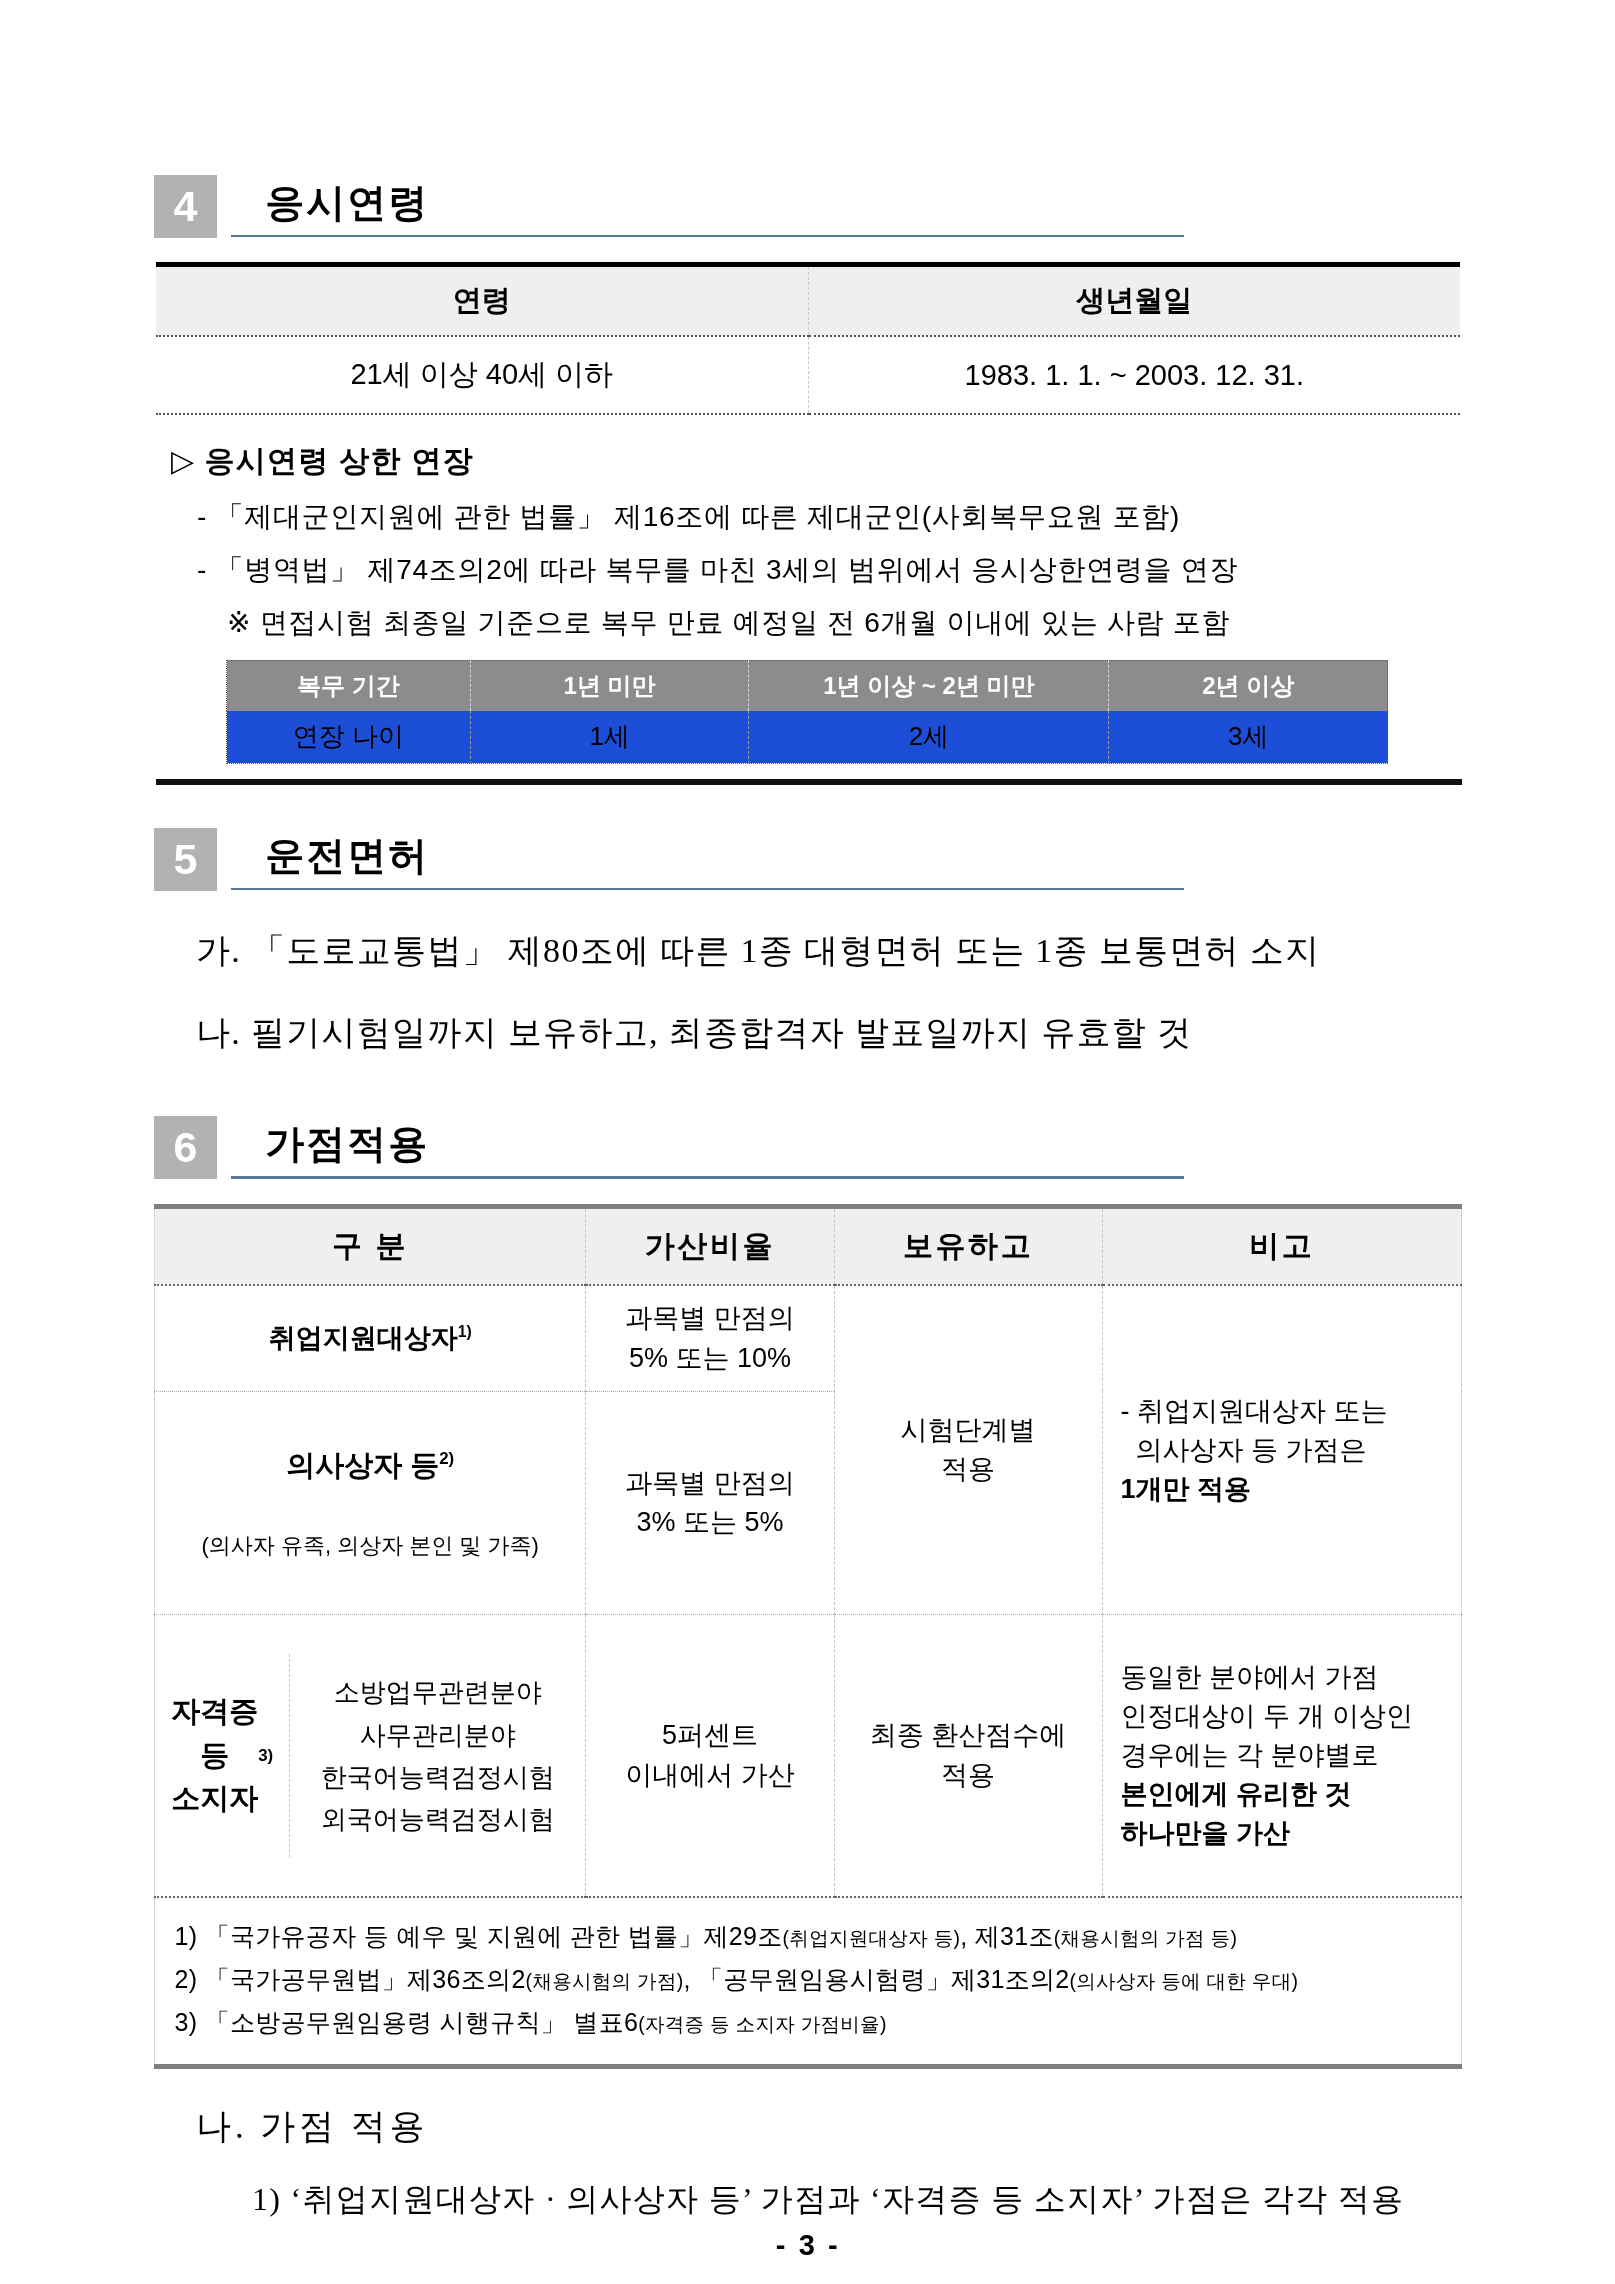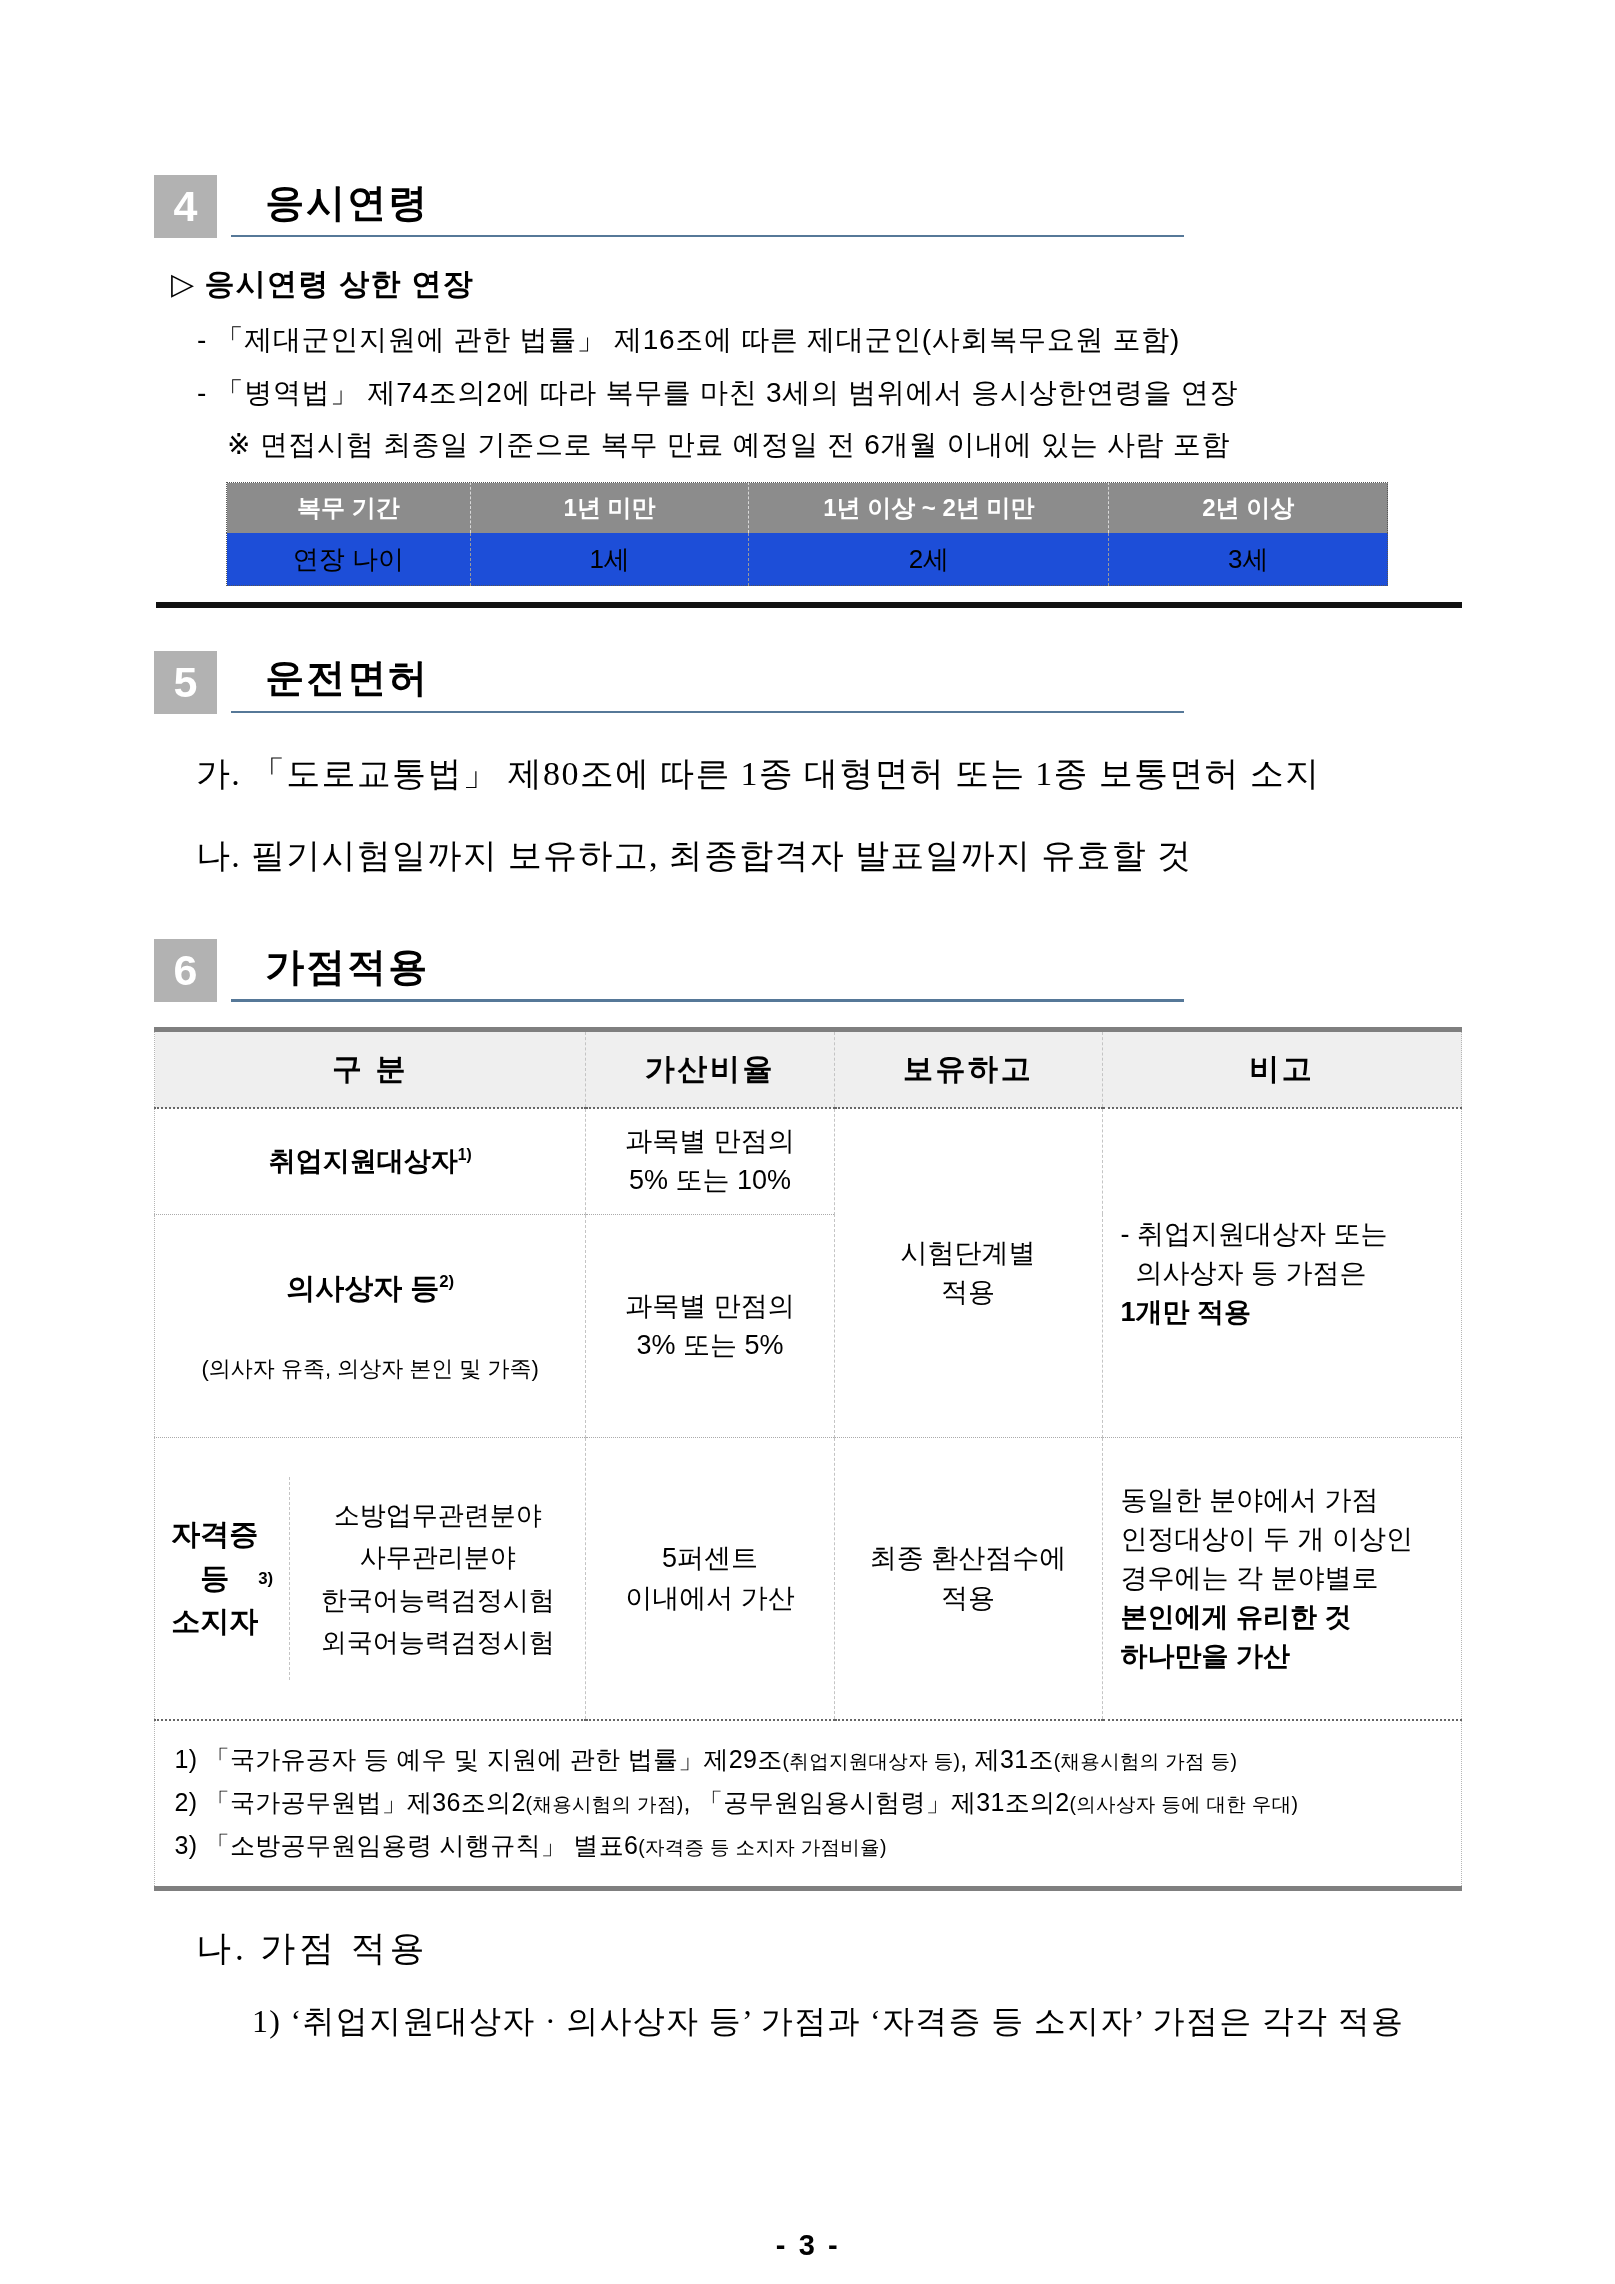--- a/index.html
+++ b/index.html
@@ -143,20 +143,36 @@
 
   <div class="mt-sec4">
     <div class="sec-header">
       <div class="num-box">4</div>
       <div class="title-col">
         <div class="sec-title">응시연령</div>
         <div class="sec-rule"></div>
       </div>
     </div>
 
+    <table class="age-table">
+      <colgroup>
+          <col style="width:50%">
+          <col style="width:50%">
+        </colgroup>
+      <tbody>
+          <tr>
+        <th>연령</th>
+        <th>생년월일</th>
+      </tr>
+      <tr>
+        <td>21세 이상 40세 이하</td>
+        <td>1983. 1. 1. ~ 2003. 12. 31.</td>
+      </tr>
+    </tbody>
+      </table>
 
     <div class="ext-block">
       <div class="ext-title"><span class="marker">▷</span><span>응시연령 상한 연장</span></div>
       <div class="ext-bullet">- 「제대군인지원에 관한 법률」 제16조에 따른 제대군인(사회복무요원 포함)</div>
       <div class="ext-bullet">- 「병역법」 제74조의2에 따라 복무를 마친 3세의 범위에서 응시상한연령을 연장</div>
       <div class="ext-note">※ 면접시험 최종일 기준으로 복무 만료 예정일 전 6개월 이내에 있는 사람 포함</div>
     </div>
 
     <table class="svc-table">
       <colgroup>

